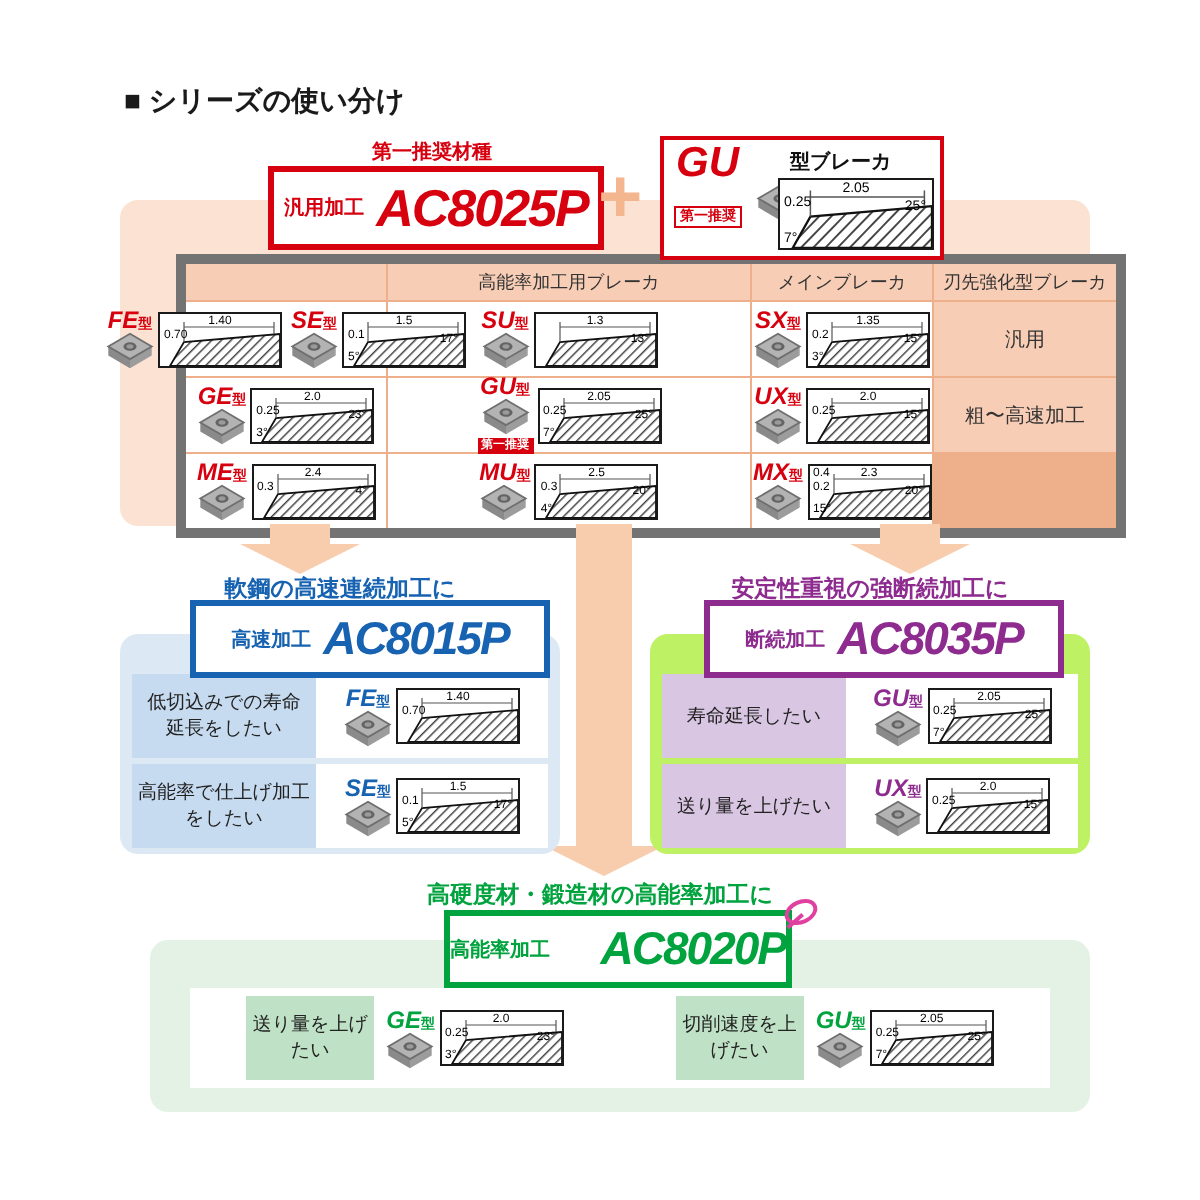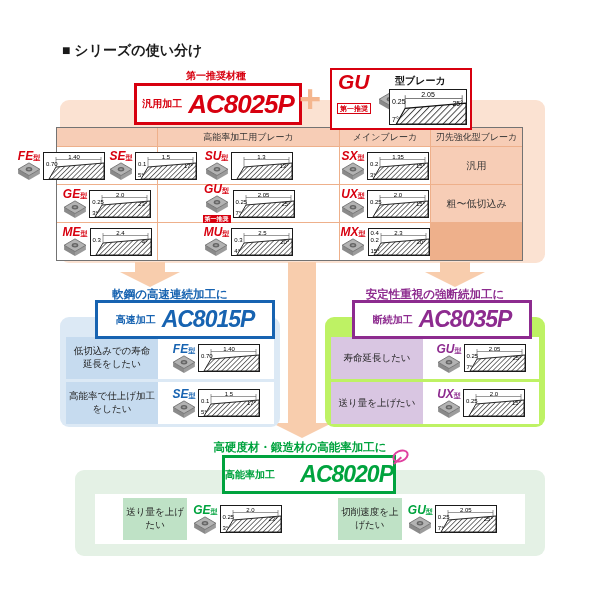--- a/index.html
+++ b/index.html
@@ -35,21 +35,21 @@
   .gu-diagram-holder{position:absolute;right:3px;top:19px;}
 
   
   .panel{position:absolute;border-radius:9px;}
   .panel-orange{left:60px;top:100px;width:485px;height:163px;background:#fbe2d2;}
   .panel-blue{left:60px;top:317px;width:220px;height:110px;background:#dce9f5;}
   .panel-purple{left:325px;top:317px;width:220px;height:110px;background:#bef264;}
   .panel-green{left:75px;top:470px;width:470px;height:86px;background:#e4f1e5;}
 
   
-  .grade-table{position:absolute;left:56px;top:127px;display:grid;grid-template-columns:100px 181px 90px 91px;grid-template-rows:18px 37px 37px 37px;gap:1px;background:#eeb08b;border:1px solid #737373;}
+  .grade-table{position:absolute;left:88px;top:127px;display:grid;grid-template-columns:100px 181px 90px 91px;grid-template-rows:18px 37px 37px 37px;gap:1px;background:#eeb08b;border:5px solid #737373;}
   .cell{background:#fff;display:flex;align-items:center;justify-content:center;}
   .cell.hd,.cell.lab{background:#f7cdb6;}
   .cell.hd{font-size:9px;color:#333;}
   .cell.lab{font-size:10px;color:#333;}
   .cell.data{gap:4px;}
 
   
   .bk{display:flex;align-items:center;justify-content:center;gap:2px;}
   .bk-left{display:flex;flex-direction:column;align-items:center;line-height:1;}
   .bk-name{font-size:12px;font-weight:900;font-style:italic;color:var(--accent);line-height:1;}
@@ -357,21 +357,21 @@
                 <line x1="57" y1="4" x2="57" y2="10" stroke="#555" stroke-width="0.6"></line>
                 <line x1="12" y1="6.5" x2="57" y2="6.5" stroke="#555" stroke-width="0.6"></line>
               </svg>
               <span class="dim dim-top">2.0</span>
               <span class="dim dim-left">0.25</span>
               <span class="dim dim-ang1">15°</span>
             </div>
           </div>
       </div>
 
-      <div class="cell lab">粗〜低切込み</div>
+      <div class="cell lab">粗〜高速加工</div>
       <div class="cell data">
         <div class="bk">
             <div class="bk-left">
               <span class="bk-name">ME<span class="bk-suffix">型</span></span>
               <span style="display: inline-block; width: 24px; height: 19px; line-height: 0;"><svg viewBox="0 0 26 21" width="24" height="19">
                   <polygon points="1,8 13,15 13,20 1,13" fill="#8a8a8a"></polygon>
                   <polygon points="25,8 13,15 13,20 25,13" fill="#9c9c9c"></polygon>
                   <polygon points="13,1 25,8 13,15 1,8" fill="#b3b3b3" stroke="#6f6f6f" stroke-width="1"></polygon>
                   <ellipse cx="13" cy="8" rx="3.6" ry="2.4" fill="#646464"></ellipse>
                   <ellipse cx="13" cy="8" rx="1.9" ry="1.2" fill="#9a9a9a"></ellipse>

